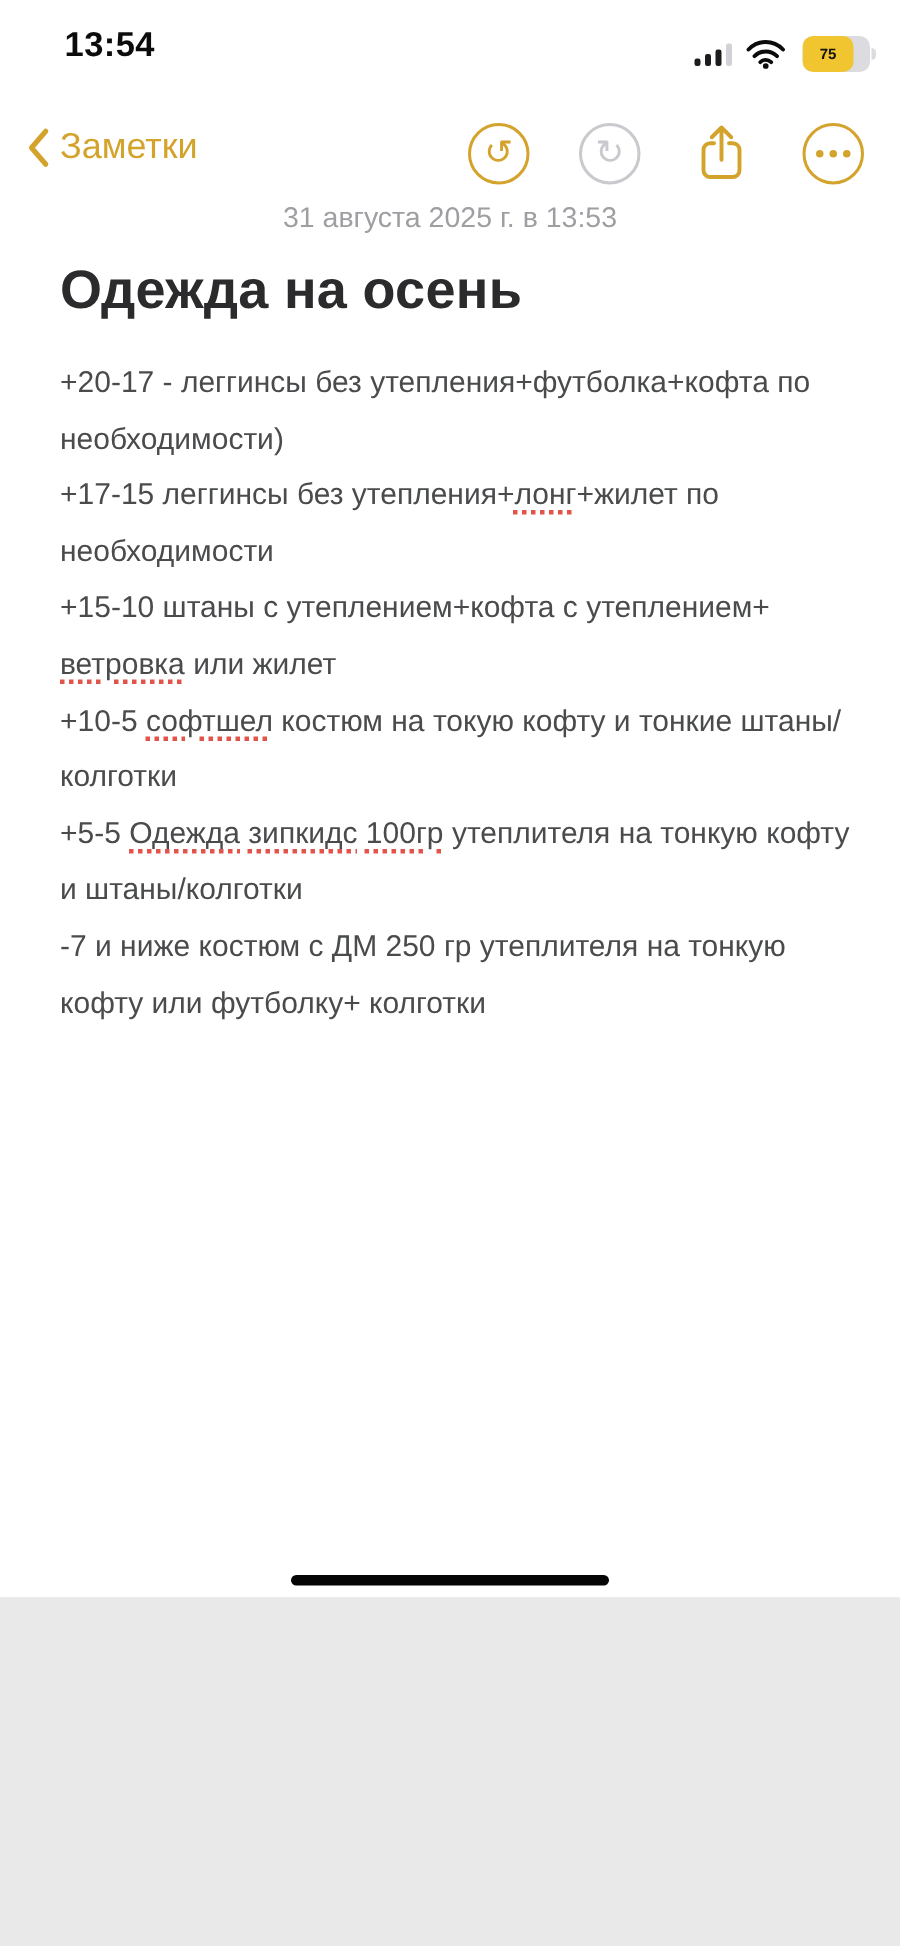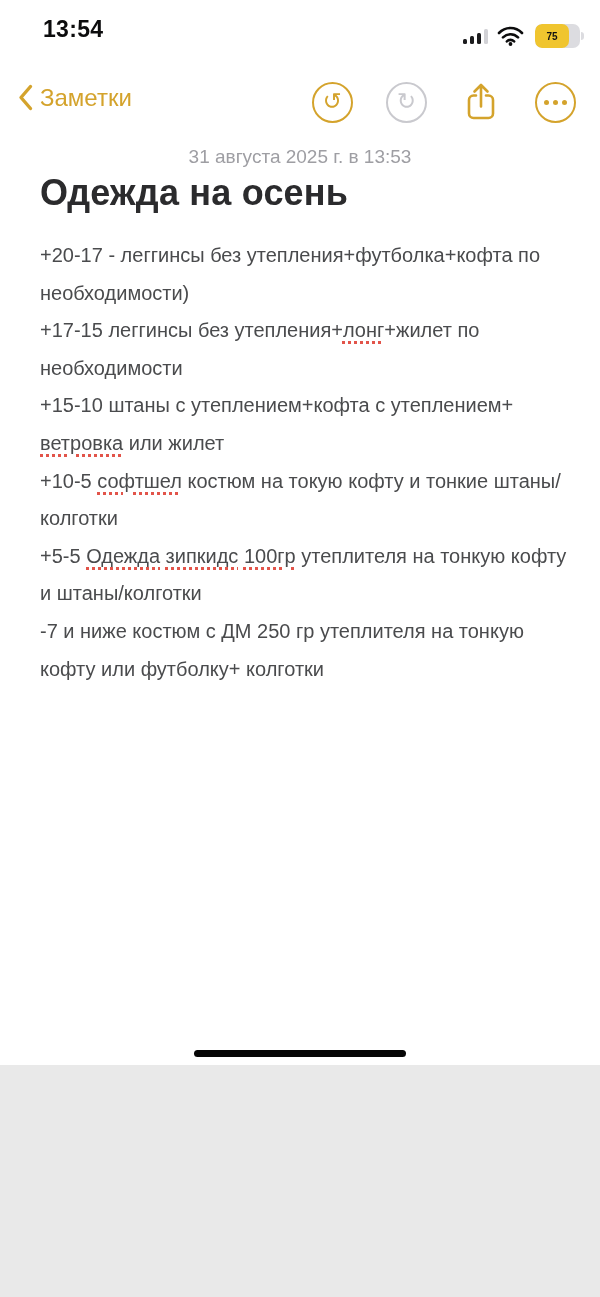--- a/index.html
+++ b/index.html
@@ -51,41 +51,41 @@
     display:flex; align-items:center; justify-content:center;
     font-size:10px; font-weight:700; color:#111;
   }
   .battery .cap{
     position:absolute; right:0; top:8px; width:3px; height:8px;
     border-radius:0 3px 3px 0; background:var(--battery-empty);
   }
   
   .back-button{
     position:absolute; left:18px; top:84px;
-    display:flex; gap:7px;
+    display:flex; align-items:center; gap:7px;
     color:var(--accent); cursor:pointer;
   }
   .back-button .label{ font-size:24px; }
   .nav-actions{
     position:absolute; right:24px; top:80px;
     display:flex; align-items:center; gap:33px;
   }
   .ring-btn{
     width:41px; height:41px; border-radius:50%;
     border:2.5px solid var(--accent);
     display:flex; align-items:center; justify-content:center;
     color:var(--accent); font-size:23px; line-height:1;
   }
   .ring-btn.disabled{ border-color:var(--disabled); color:var(--disabled); }
   .ring-btn .glyph{ transform:translateY(-1px); }
   .dots{ display:flex; gap:4px; }
   .dots i{ width:5px; height:5px; border-radius:50%; background:var(--accent); }
   
   .date-line{
-    position:absolute; top:146px; left:0; width:100%;
+    position:absolute; top:135px; left:0; width:100%;
     text-align:center; font-size:19px; color:var(--date);
   }
   .note-title{
     position:absolute; top:172px; left:40px; right:30px;
     font-size:36px; font-weight:700; color:var(--title); letter-spacing:.2px;
   }
   .note-body{
     position:absolute; top:237px; left:40px; width:532px;
     font-size:20px; line-height:37.6px; color:var(--body);
   }

